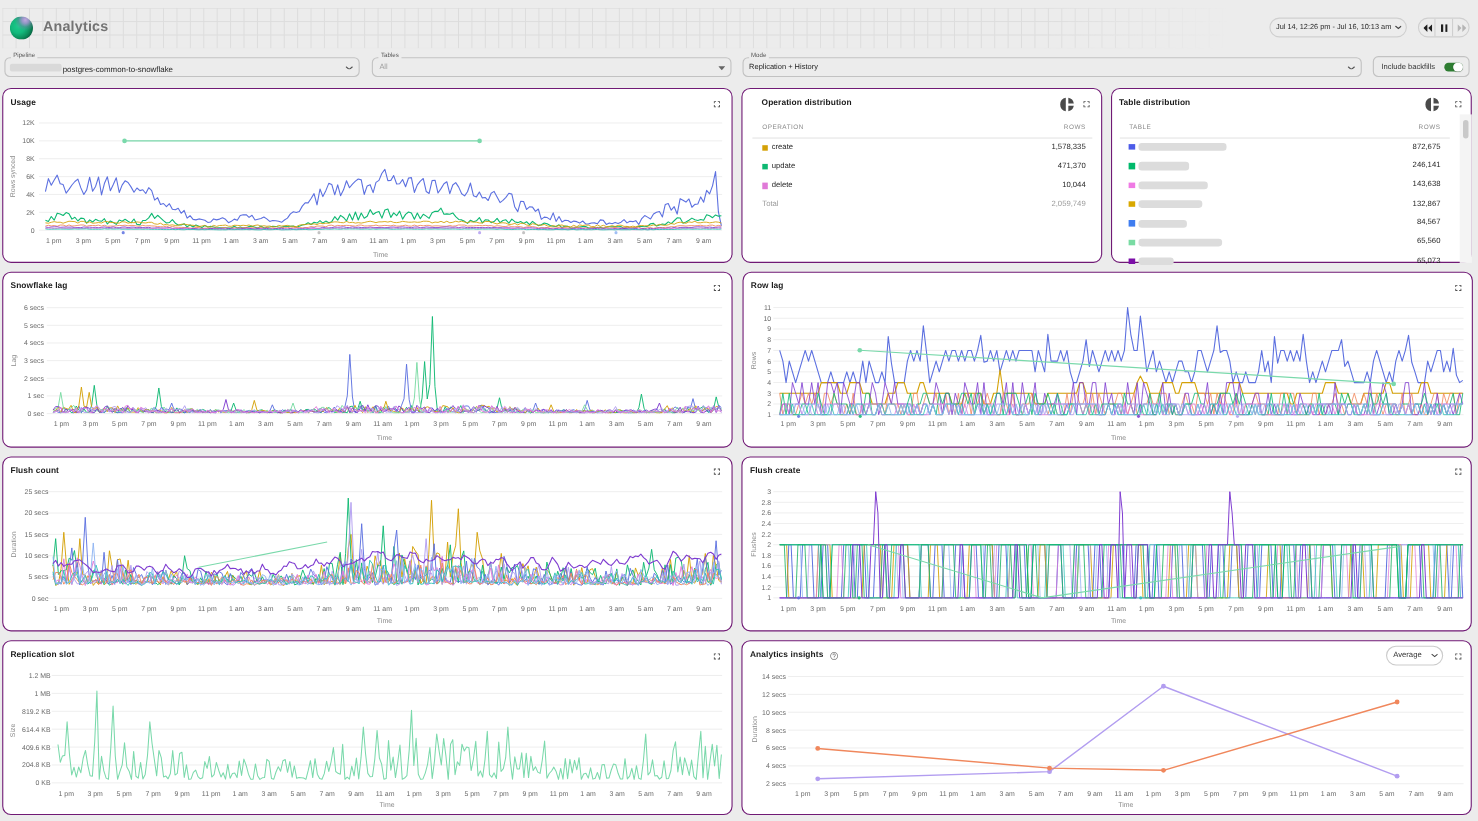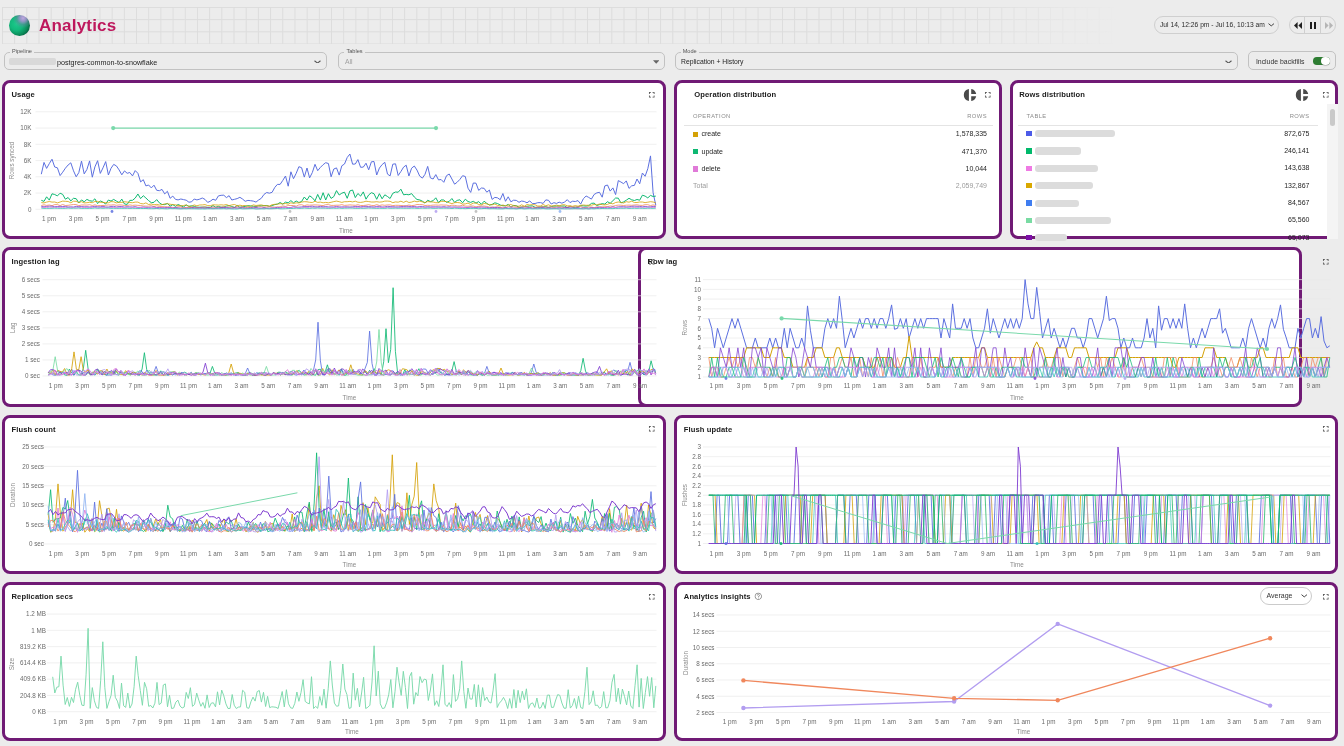--- a/index.html
+++ b/index.html
@@ -1,21 +1,21 @@
 <!DOCTYPE html>
 <html><head><meta charset="utf-8"><style>
 *{margin:0;padding:0;box-sizing:border-box}
 body{width:1344px;height:746px;background:#ececec;font-family:"Liberation Sans",sans-serif;position:relative;overflow:hidden}
-.card{position:absolute;background:#fff;border-radius:8px;border:3px solid #701a75;overflow:hidden}
+.card{position:absolute;background:#fff;border-radius:8px;border:1px solid #701a75;overflow:hidden}
 .ct{position:absolute;top:7px;font-size:7.6px;font-weight:700;color:#1b1b1b;letter-spacing:.1px}
 .abs{position:absolute}
 </style></head><body>
 <div class="abs" style="left:2px;top:7px;width:1126px;height:37px;background-image:linear-gradient(#dcdcdc 1px,transparent 1px),linear-gradient(90deg,#dcdcdc 1px,transparent 1px);background-size:12.2px 12.2px;background-position:0 0;-webkit-mask-image:linear-gradient(90deg,#000 84%,transparent 99%);mask-image:linear-gradient(90deg,#000 84%,transparent 99%)"></div>
 <div class="abs" style="left:9px;top:15px;width:21px;height:21px;border-radius:50%;background:radial-gradient(circle at 67% 15%,rgba(202,168,230,.95) 0%,rgba(168,146,210,.85) 14%,rgba(115,130,165,.45) 28%,rgba(115,130,165,0) 44%),radial-gradient(circle at 36% 42%,#1dca8c 0%,#12b97c 35%,#0b8b59 62%,#07563a 82%,#032015 100%)"></div>
-<div class="abs" style="left:39px;top:15.5px;font-size:17px;font-weight:700;color:#be185d;letter-spacing:.2px">Analytics</div>
+<div class="abs" style="left:39px;top:15.5px;font-size:13px;font-weight:700;color:#737373;letter-spacing:.2px">Analytics</div>
 <div class="abs" style="left:1154px;top:15.5px;width:124.5px;height:18px;border:1px solid #cfcfcf;border-radius:9px;background:transparent"></div>
 <div class="abs" style="left:1160px;top:21.3px;font-size:6.7px;color:#2a2a2a">Jul 14, 12:26 pm - Jul 16, 10:13 am</div>
 <svg style="position:absolute;left:1267.5px;top:23px" width="6.5" height="3.575" viewBox="0 0 6.5 3.575">
     <polyline points="0.8,0.9 3.25,2.9 5.7,0.9" fill="none" stroke="#444" stroke-width="1.0" stroke-linecap="round"></polyline>
   </svg>
 <div class="abs" style="left:1288.5px;top:15.5px;width:47.5px;height:18px;border:1px solid #cfcfcf;border-radius:9px;display:flex">
     <div style="flex:1;border-right:1px solid #cfcfcf;position:relative">
       <svg style="position:absolute;left:4px;top:5.5px" width="8" height="7" viewBox="0 0 8 7">
         <polygon points="3.6,0 3.6,7 0,3.5" fill="#1f1f1f"></polygon>
         <polygon points="8,0 8,7 4.4,3.5" fill="#1f1f1f"></polygon>
@@ -57,36 +57,36 @@
 <div class="abs" style="left:1255.9px;top:57.5px;font-size:6.9px;color:#333">Include backfills</div>
 <div class="abs" style="left:1313px;top:57.4px;width:17.3px;height:7.5px;border-radius:3.8px;background:#2e7d32"></div>
 <div class="abs" style="left:1321.3px;top:56.8px;width:8.6px;height:8.6px;border-radius:50%;background:#fff;box-shadow:0 0.5px 1px rgba(0,0,0,0.35)"></div>
 <div class="card" style="left:2px;top:80px;width:664.4px;height:159.3px">
     <div class="ct" style="left:6.5px">Usage</div>
   </div>
 <div class="card" style="left:674.3px;top:80px;width:327.5px;height:159.3px">
     <div class="ct" style="left:17px">Operation distribution</div>
   </div>
 <div class="card" style="left:1009.7px;top:80px;width:328.7px;height:159.3px">
-    <div class="ct" style="left:6.5px">Rows distribution</div>
+    <div class="ct" style="left:6.5px">Table distribution</div>
   </div>
 <div class="card" style="left:2px;top:247px;width:664.4px;height:160px">
-    <div class="ct" style="left:6.5px">Ingestion lag</div>
-  </div>
-<div class="card" style="left:638px;top:247px;width:664.1px;height:160px">
+    <div class="ct" style="left:6.5px">Snowflake lag</div>
+  </div>
+<div class="card" style="left:675px;top:247px;width:664.1px;height:160px">
     <div class="ct" style="left:6.5px">Row lag</div>
   </div>
 <div class="card" style="left:2px;top:414.8px;width:664.4px;height:159.5px">
     <div class="ct" style="left:6.5px">Flush count</div>
   </div>
 <div class="card" style="left:674.3px;top:414.8px;width:664.1px;height:159.5px">
-    <div class="ct" style="left:6.5px">Flush update</div>
+    <div class="ct" style="left:6.5px">Flush create</div>
   </div>
 <div class="card" style="left:2px;top:582px;width:664.4px;height:159.3px">
-    <div class="ct" style="left:6.5px">Replication secs</div>
+    <div class="ct" style="left:6.5px">Replication slot</div>
   </div>
 <div class="card" style="left:674.3px;top:582px;width:664.1px;height:159.3px">
     <div class="ct" style="left:6.5px">Analytics insights</div>
   </div>
 <svg style="position:absolute;left:647.4px;top:89.5px" width="9.5" height="9.5" viewBox="0 0 24 24">
     <path d="M7 14H5v5h5v-2H7v-3zm-2-4h2V7h3V5H5v5zm12 7h-3v2h5v-5h-2v3zM14 5v2h3v3h2V5h-5z" fill="#4f4f4f"></path>
   </svg>
 <svg style="position:absolute;left:983.3px;top:89.5px" width="9.5" height="9.5" viewBox="0 0 24 24">
     <path d="M7 14H5v5h5v-2H7v-3zm-2-4h2V7h3V5H5v5zm12 7h-3v2h5v-5h-2v3zM14 5v2h3v3h2V5h-5z" fill="#4f4f4f"></path>
   </svg>

